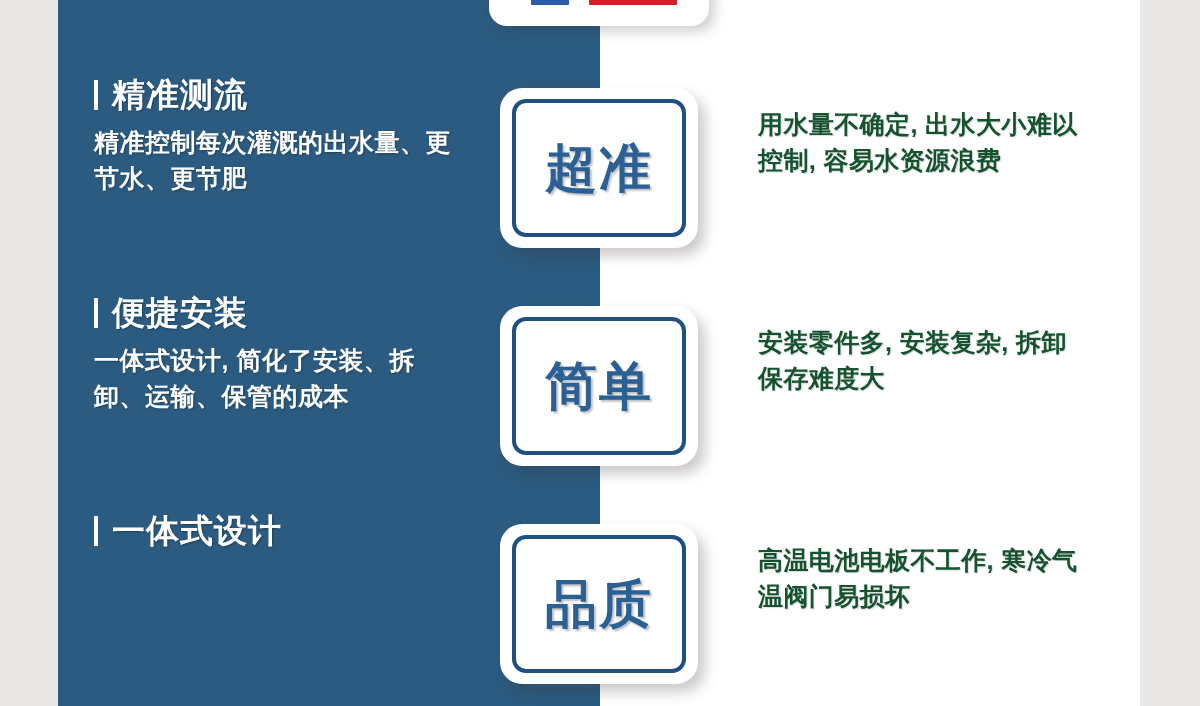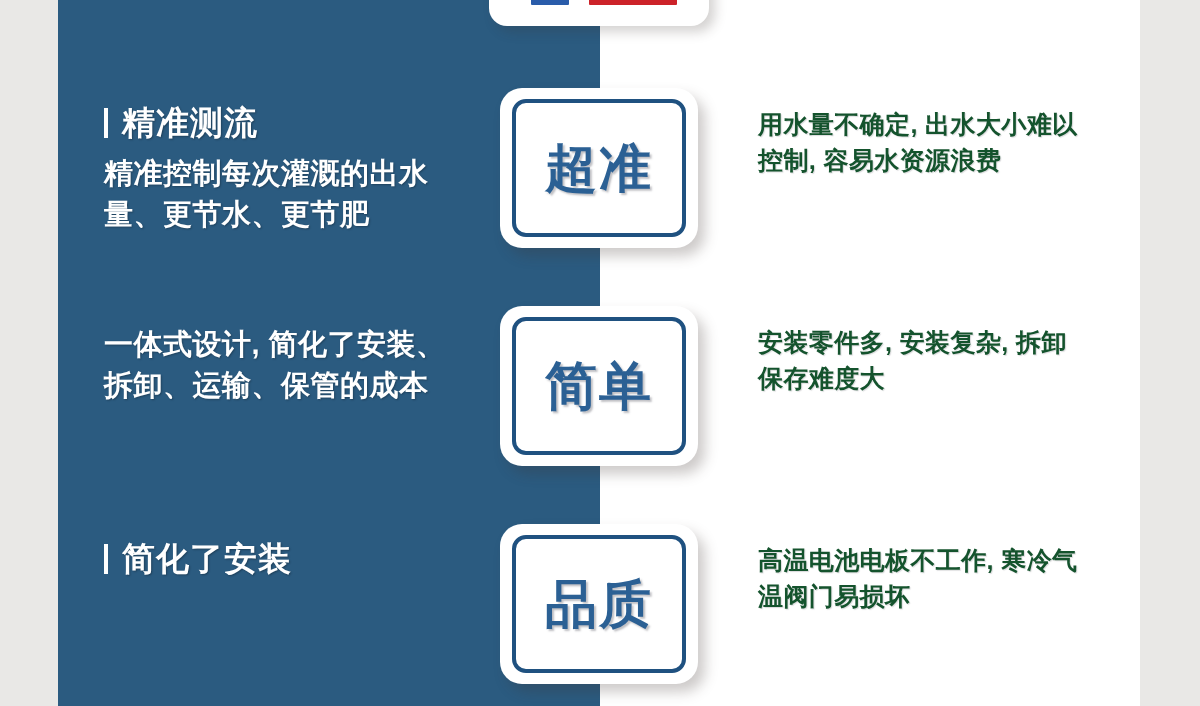--- a/index.html
+++ b/index.html
@@ -79,24 +79,23 @@
     width: 1200px;
     height: 182px;
   }
   .row-0 { top: 78px; }
   .row-1 { top: 296px; }
   .row-2 { top: 514px; }
 
   
   .feature {
     position: absolute;
-    left: 104px;
+    left: 94px;
     top: 0;
     width: 380px;
-    margin-top: 28px;
   }
   .feature-title {
     display: flex;
     align-items: center;
     color: #ffffff;
     font-size: 33px;
     font-weight: 700;
     letter-spacing: 1px;
     line-height: 1;
     margin: 0 0 14px 0;
@@ -106,21 +105,21 @@
   .title-bar {
     display: inline-block;
     width: 4px;
     height: 30px;
     background: #ffffff;
     margin-right: 14px;
     flex: none;
   }
   .feature-desc {
     color: #ffffff;
-    font-size: 29px;
+    font-size: 25px;
     font-weight: 700;
     line-height: 1.42;
     letter-spacing: 0.5px;
     text-shadow: 1px 1px 2px rgba(0,0,0,0.28);
     margin: 0;
     max-width: 360px;
   }
 
   
   .badge {
@@ -193,35 +192,39 @@
     <div class="badge">
       <div class="badge-inner">
         <span class="badge-text">超准</span>
       </div>
     </div>
     <p class="problem">用水量不确定, 出水大小难以控制, 容易水资源浪费</p>
   </div>
 
   <div class="row row-1">
     <div class="feature">
+      <h2 class="feature-title">
+        <span class="title-bar"></span>
+        <span>便捷安装</span>
+      </h2>
       <p class="feature-desc">一体式设计, 简化了安装、拆卸、运输、保管的成本</p>
     </div>
     <div class="badge">
       <div class="badge-inner">
         <span class="badge-text">简单</span>
       </div>
     </div>
     <p class="problem">安装零件多, 安装复杂, 拆卸保存难度大</p>
   </div>
 
   <div class="row row-2">
     <div class="feature">
       <h2 class="feature-title">
         <span class="title-bar"></span>
-        <span>简化了安装</span>
+        <span>一体式设计</span>
       </h2>
     </div>
     <div class="badge">
       <div class="badge-inner">
         <span class="badge-text">品质</span>
       </div>
     </div>
     <p class="problem">高温电池电板不工作, 寒冷气温阀门易损坏</p>
   </div>
 

